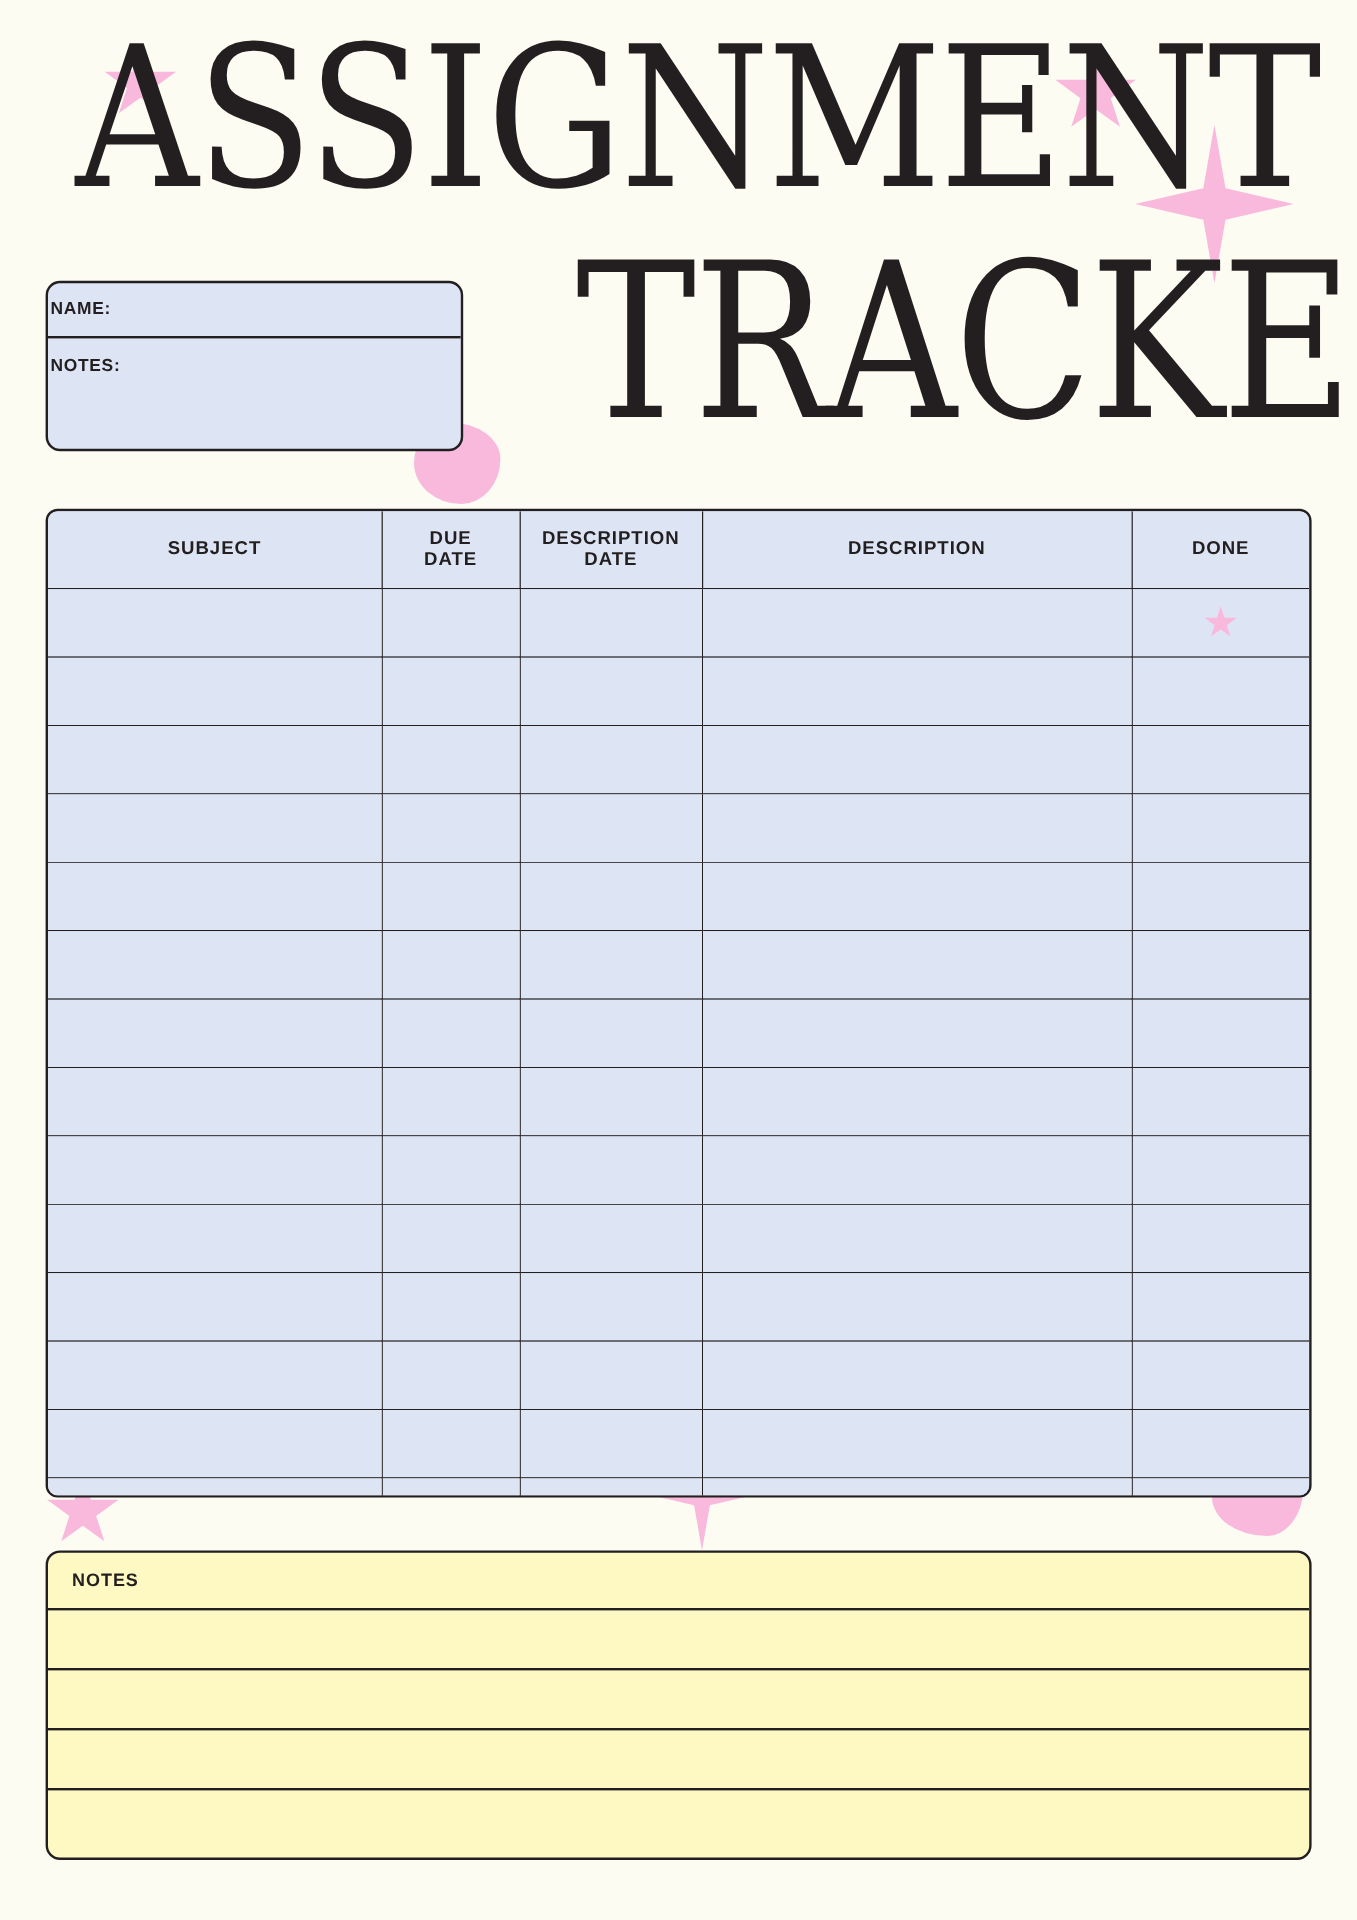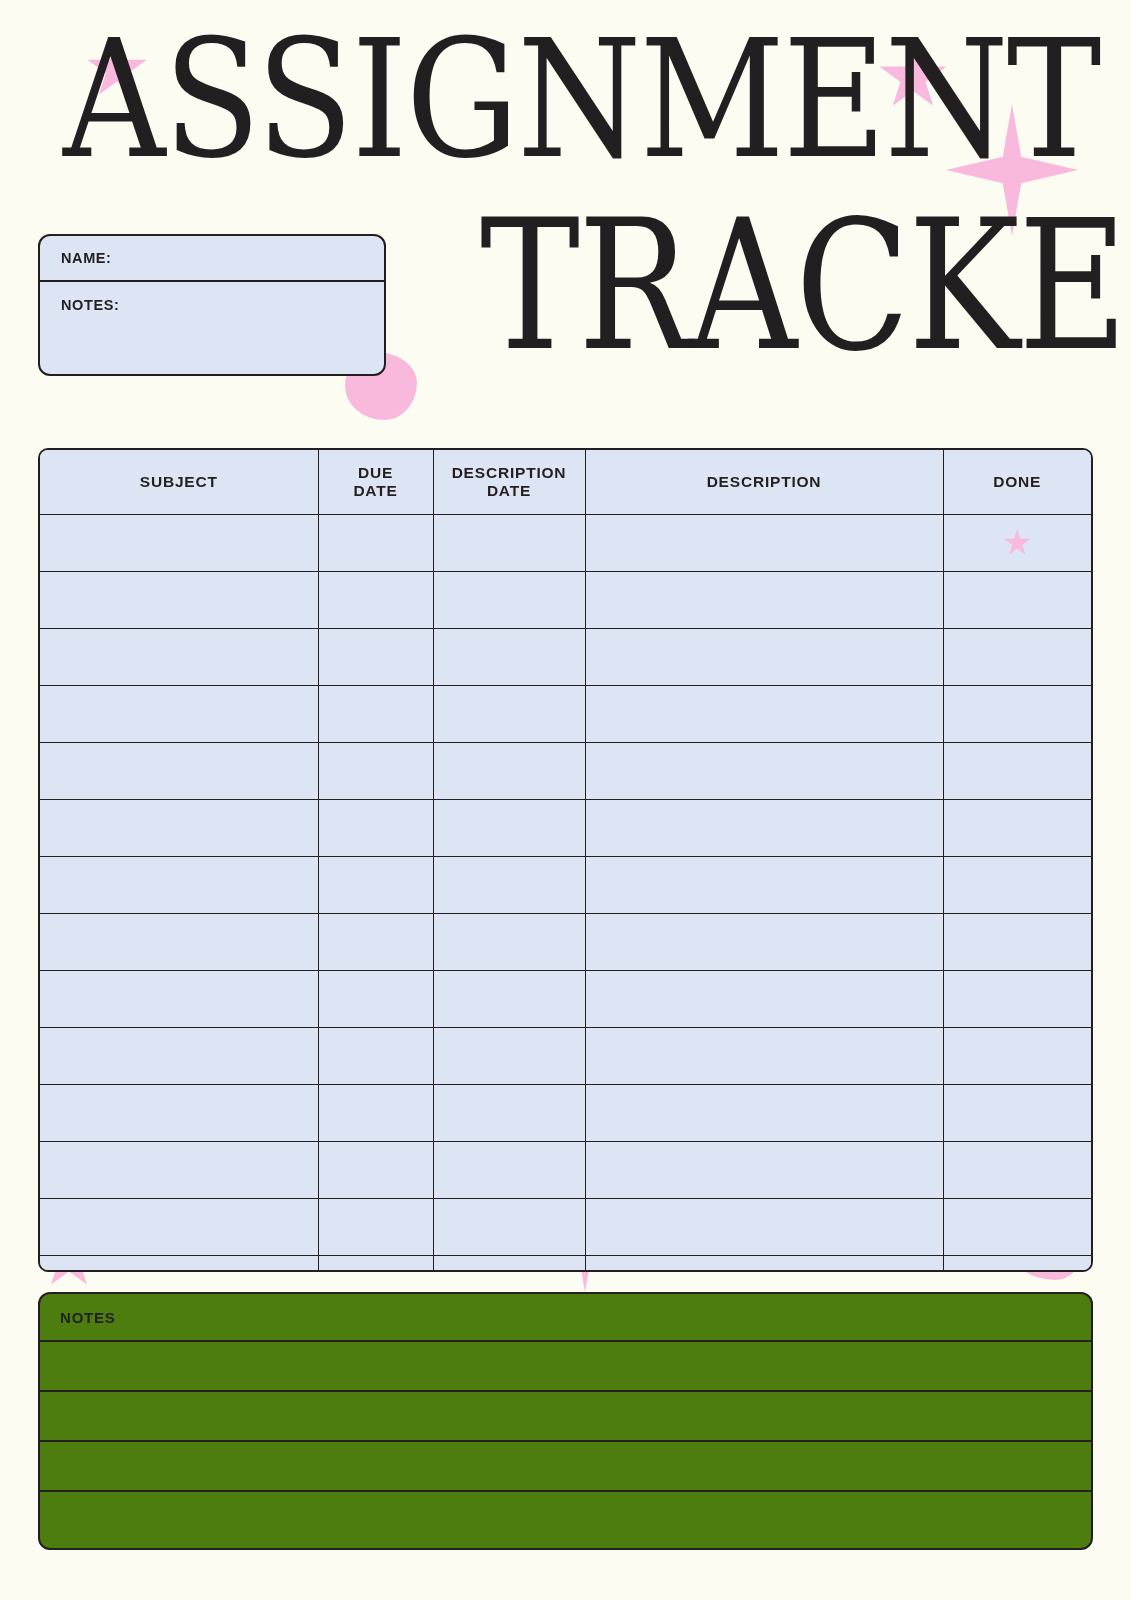--- a/index.html
+++ b/index.html
@@ -66,34 +66,34 @@
     border: 2px solid #231f20;
     border-radius: 12px;
     box-sizing: border-box;
     overflow: hidden;
   }
   .info-row {
     height: 33.33%;
     box-sizing: border-box;
     display: flex;
     align-items: center;
-    padding-left: 21px;
+    padding-left: 2px;
     border-bottom: 2px solid #231f20;
     font-size: 14.5px;
     font-weight: bold;
     letter-spacing: 0.6px;
     color: #231f20;
   }
   .info-row:last-child { border-bottom: none; }
 
   
   .table-wrap {
     position: absolute;
     left: 38px;
-    top: 448px;
+    top: 424px;
     width: 1055px;
     height: 824px;
     border: 2px solid #231f20;
     border-radius: 10px;
     overflow: hidden;
     background: #dde5f4;
     box-sizing: border-box;
   }
   table.tracker {
     width: 100%;
@@ -141,21 +141,21 @@
   
   .notes-wrap {
     position: absolute;
     left: 38px;
     top: 1292px;
     width: 1055px;
     height: 258px;
     border: 2px solid #231f20;
     border-radius: 12px;
     overflow: hidden;
-    background: #4d7c0f;
+    background: #fef9c3;
     box-sizing: border-box;
   }
   .notes-header {
     height: 48px;
     display: flex;
     align-items: center;
     padding-left: 20px;
     font-size: 15px;
     font-weight: bold;
     letter-spacing: 0.8px;

